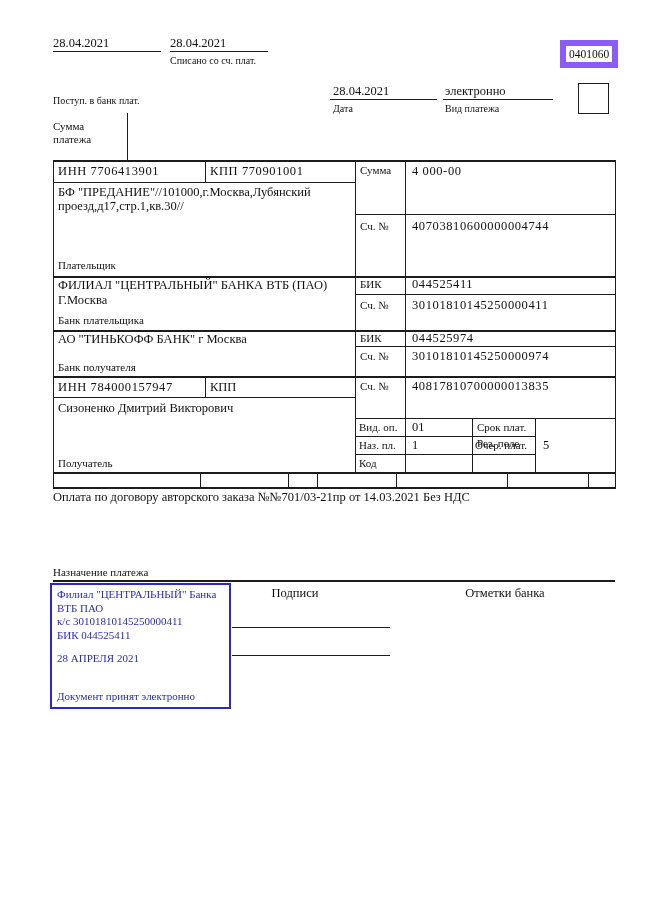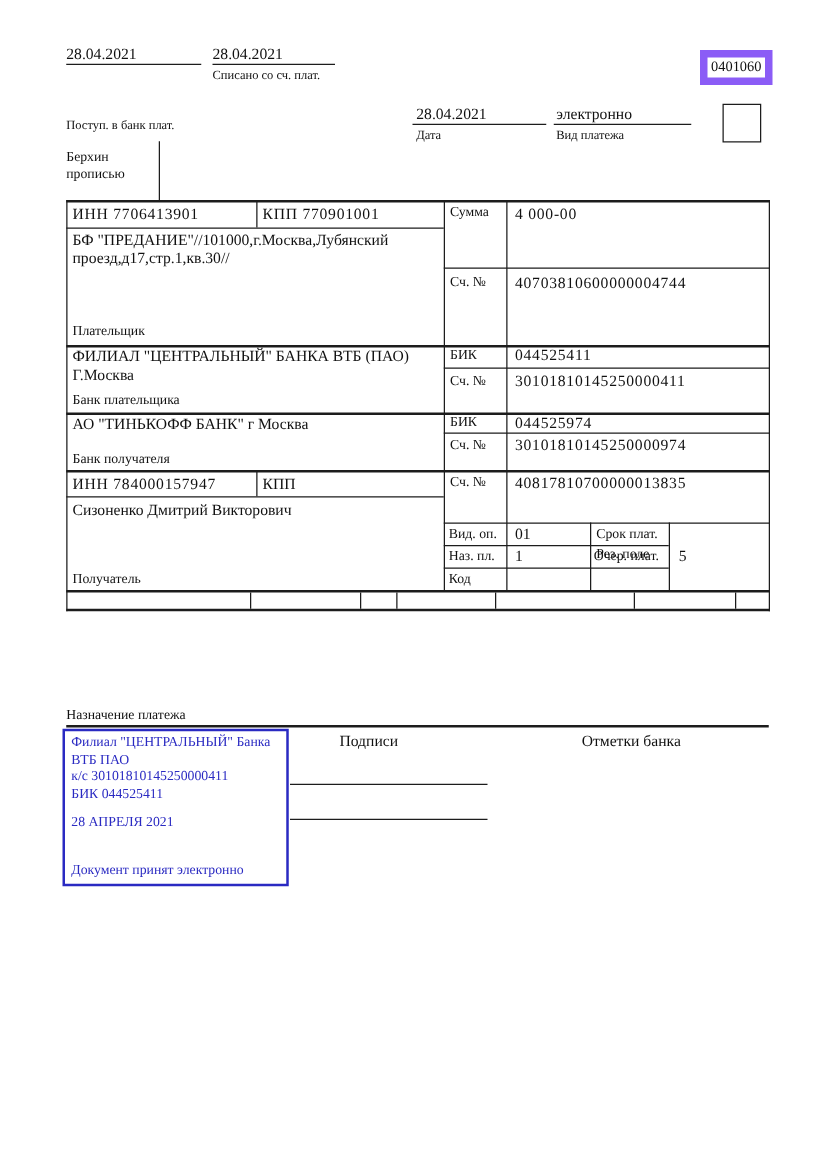--- a/index.html
+++ b/index.html
@@ -41,21 +41,21 @@
 
   <div class="abs fs12" style="left:333px;top:84px;">28.04.2021</div>
   <div class="hl" style="left:330px;top:99px;width:107px;"></div>
   <div class="abs fs10" style="left:333px;top:103px;">Дата</div>
   <div class="abs fs12" style="left:445px;top:84px;">электронно</div>
   <div class="hl" style="left:443px;top:99px;width:110px;"></div>
   <div class="abs fs10" style="left:445px;top:103px;">Вид платежа</div>
   <div class="kindbox"></div>
 
   <div class="vl" style="left:127px;top:113px;height:47px;"></div>
-  <div class="abs fs11" style="left:53px;top:120px;width:70px;">Берхин прописью</div>
+  <div class="abs fs11" style="left:53px;top:120px;width:70px;">Сумма платежа</div>
 
   <div class="hl2" style="left:53px;top:160px;width:563px;"></div>
   <div class="hl" style="left:53px;top:182px;width:302px;"></div>
   <div class="hl" style="left:355px;top:214px;width:261px;"></div>
   <div class="hl2" style="left:53px;top:276px;width:563px;"></div>
   <div class="hl" style="left:355px;top:294px;width:261px;"></div>
   <div class="hl2" style="left:53px;top:330px;width:563px;"></div>
   <div class="hl" style="left:355px;top:346px;width:261px;"></div>
   <div class="hl2" style="left:53px;top:376px;width:563px;"></div>
   <div class="hl" style="left:53px;top:397px;width:302px;"></div>
@@ -115,20 +115,21 @@
   <div class="abs fs11" style="left:359px;top:421px;">Вид. оп.</div>
   <div class="abs fs12" style="left:412px;top:420px;">01</div>
   <div class="abs fs11" style="left:477px;top:421px;">Срок плат.</div>
   <div class="abs fs11" style="left:359px;top:439px;">Наз. пл.</div>
   <div class="abs fs12" style="left:412px;top:438px;">1</div>
   <div class="abs fs11" style="left:475px;top:439px;">Очер. плат.</div>
   <div class="abs fs12" style="left:543px;top:438px;">5</div>
   <div class="abs fs11" style="left:359px;top:457px;">Код</div>
   <div class="abs fs11" style="left:477px;top:437px;">Рез. поле</div>
 
+  <div class="abs fs12" style="left:53px;top:490px;width:560px;">Оплата по договору авторского заказа №№701/03-21пр от 14.03.2021 Без НДС</div>
   <div class="abs fs11" style="left:53px;top:566px;">Назначение платежа</div>
   <div class="hl2" style="left:53px;top:580px;width:562px;"></div>
 
   <div class="abs fs12 ctr" style="left:240px;top:586px;width:110px;">Подписи</div>
   <div class="abs fs12 ctr" style="left:440px;top:586px;width:130px;">Отметки банка</div>
 
   <div class="hl" style="left:232px;top:627px;width:158px;"></div>
   <div class="hl" style="left:232px;top:655px;width:158px;"></div>
 
   <div class="bluestamp">

